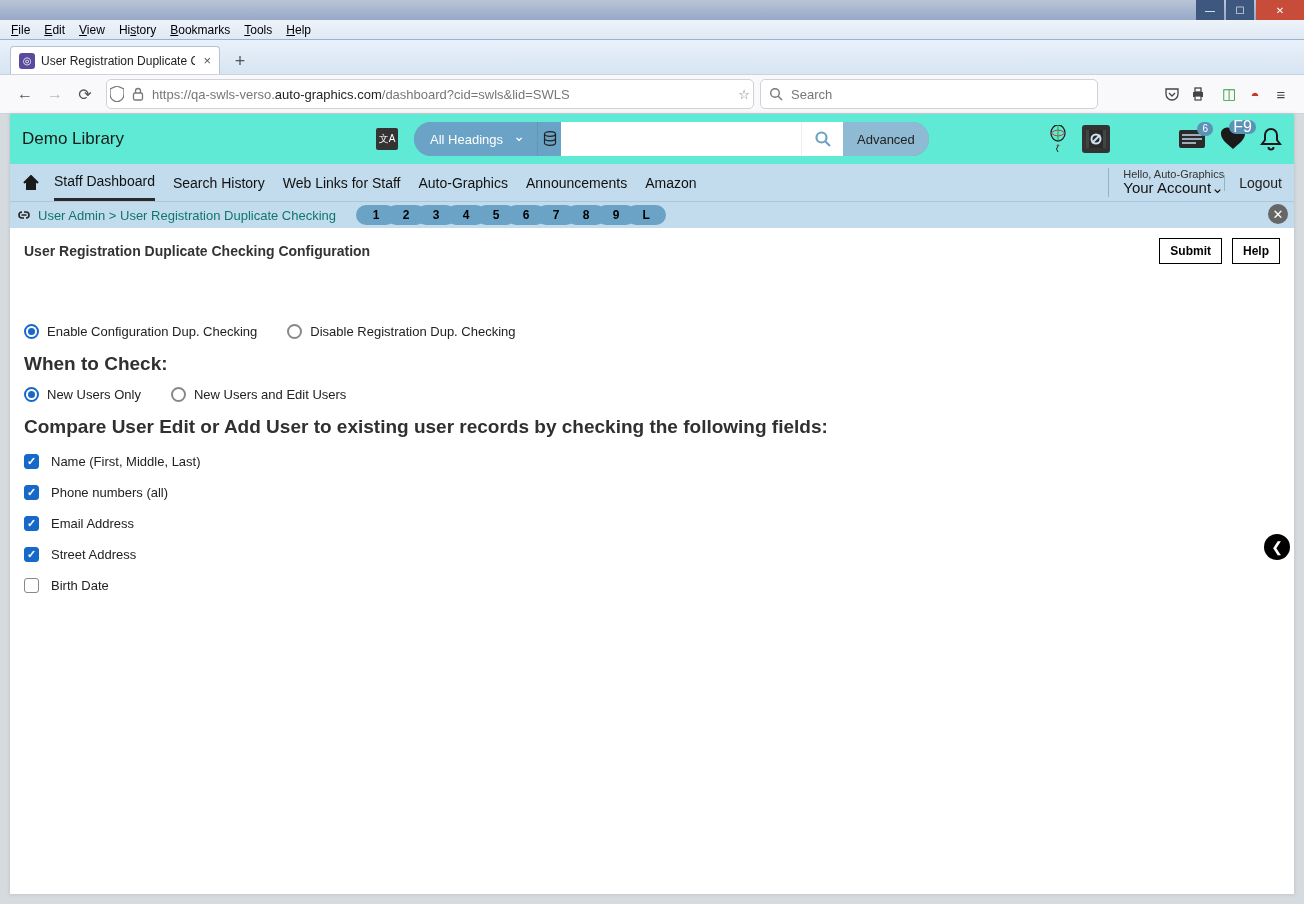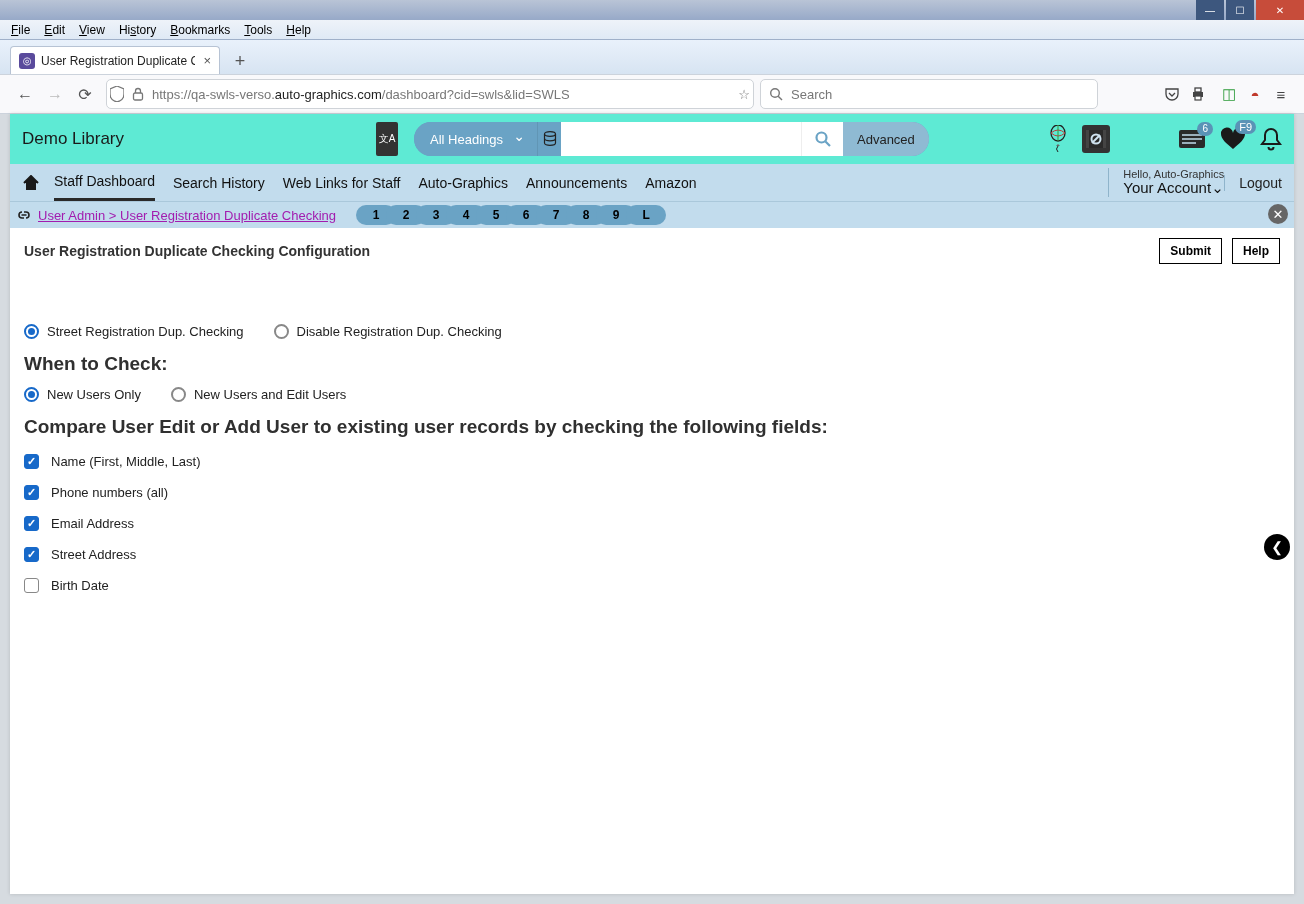--- a/index.html
+++ b/index.html
@@ -36,53 +36,53 @@
 .searchbar { flex:0.7; height:30px; border:1px solid #cfd3d8; border-radius:5px; margin-right:6px; display:flex; align-items:center; padding:0 8px; color:#777; font-size:13px; background:#fff; }
 .searchbar .mag { margin-right:8px; }
 .toolicon { width:26px; text-align:center; color:#444; font-size:15px; }
 
 
 .content { position:absolute; top:114px; left:10px; right:10px; bottom:10px; background:#fff; box-shadow:0 0 4px rgba(0,0,0,.15); overflow:hidden; }
 
 
 .lib-band { background:#5eead4; height:50px; display:flex; align-items:center; padding:0 12px; position:relative; }
 .lib-title { font-size:17px; color:#1a1a1a; font-weight:400; margin-right:auto; }
-.lang-icon { width:22px; height:34px; background:#333; color:#fff; font-size:10px; display:flex; align-items:center; justify-content:center; margin:0 16px; border-radius:2px; }
+.lang-icon { width:22px; height:22px; background:#333; color:#fff; font-size:10px; display:flex; align-items:center; justify-content:center; margin:0 16px; border-radius:2px; }
 .search-group { display:flex; align-items:center; height:34px; border-radius:17px; overflow:hidden; background:#6aa3c5; }
 .heading-sel { background:#6aa3c5; color:#fff; font-size:13px; padding:0 34px 0 16px; height:100%; display:flex; align-items:center; position:relative; }
 .heading-sel::after { content:"⌄"; position:absolute; right:12px; top:6px; font-size:14px; }
 .db-icon { width:24px; background:#6aa3c5; color:#222; display:flex; align-items:center; justify-content:center; font-size:13px; border-left:1px solid rgba(0,0,0,.08); height:100%; }
 .searchfield { background:#fff; flex:1; height:100%; min-width:240px; border:none; }
 .magbtn { width:42px; background:#fff; color:#6aa3c5; display:flex; align-items:center; justify-content:center; font-size:18px; border-left:1px solid #eee; height:100%; font-weight:bold;}
 .advbtn { background:#8fbad3; color:#222; font-size:13px; padding:9px 14px; display:flex; align-items:center; height:100%; }
 
 .band-right { position:absolute; right:12px; display:flex; align-items:center; gap:14px; }
 .balloon-icon svg { }
 .film-icon { width:28px; height:28px; background:#333; border-radius:3px; display:flex; align-items:center; justify-content:center; color:#fff; font-size:11px; }
 .card-icon { position:relative; }
 .card-icon .badgeb { position:absolute; top:-7px; right:-7px; background:#5a93b6; color:#fff; border-radius:9px; font-size:10px; padding:0 5px; line-height:14px;}
 .heart-icon { position:relative; color:#222; font-size:24px; }
-.heart-icon .badgeb { position:absolute; top:-7px; right:-10px; background:#5a93b6; color:#fff; border-radius:9px; font-size:11px; padding:0 4px; line-height:14px;margin-left:44px;}
+.heart-icon .badgeb { position:absolute; top:-7px; right:-10px; background:#5a93b6; color:#fff; border-radius:9px; font-size:16px; padding:0 4px; line-height:14px;margin-left:44px;}
 .bell-icon { font-size:22px; color:#222; }
 
 
 .mainnav { background:#c2dced; height:38px; display:flex; align-items:center; padding:0 12px; font-size:14px; color:#111; border-bottom:1px solid #aac8db; }
 .mainnav .home { font-size:16px; margin-right:14px; }
 .mainnav .item { margin-right:18px; padding:9px 0; cursor:default; }
 .mainnav .item.active { border-bottom:3px solid #2a2a2a; font-weight:500; }
 .acct-area { margin-left:auto; display:flex; align-items:center; }
 .acct-box { border-left:1px solid #8fb4cb; padding-left:14px; line-height:1.1; }
 .acct-box .hello { font-size:11px; color:#333; }
 .acct-box .acct { font-size:15px; color:#111; }
 .logout { border-left:1px solid #8fb4cb; padding-left:14px; font-size:14px; color:#222; }
 
 
 .bc-strip { background:#c2dced; height:26px; display:flex; align-items:center; padding:0 6px; font-size:13px; position:relative; }
 .bc-strip .link-icon { font-size:14px; margin-right:6px; color:#333;}
-.bc-text { color:#a21caf;text-decoration:underline; }
+.bc-text { color:#0f766e; }
 .pager { display:flex; margin-left:20px; gap:0; }
 .pager .pg { width:40px; height:20px; background:#6aa3c5; color:#000; font-weight:bold; font-size:12px; display:flex; align-items:center; justify-content:center; border-radius:10px; margin-left:-10px; position:relative;}
 .pager .pg:first-child{margin-left:0;}
 .close-round { position:absolute; right:6px; top:2px; width:20px; height:20px; background:#666; color:#fff; border-radius:50%; display:flex; align-items:center; justify-content:center; font-size:13px;}
 
 
 .page-body { padding:10px 14px 20px 14px; position:relative; }
 .page-head { display:flex; align-items:center; }
 .page-head h2 { font-size:14px; font-weight:bold; color:#333; }
 .head-btns { margin-left:auto; display:flex; gap:10px; }
@@ -311,21 +311,21 @@
       <h2>User Registration Duplicate Checking Configuration</h2>
       <div class="head-btns">
         <button>Submit</button>
         <button>Help</button>
       </div>
     </div>
 
     <div class="radio-row">
       <label class="radio-opt">
         <span class="radio checked"></span>
-        <span>Street Registration Dup. Checking</span>
+        <span>Enable Configuration Dup. Checking</span>
       </label>
       <label class="radio-opt">
         <span class="radio unchecked"></span>
         <span>Disable Registration Dup. Checking</span>
       </label>
     </div>
 
     <h3 class="section">When to Check:</h3>
 
     <div class="radio-row secondary">

